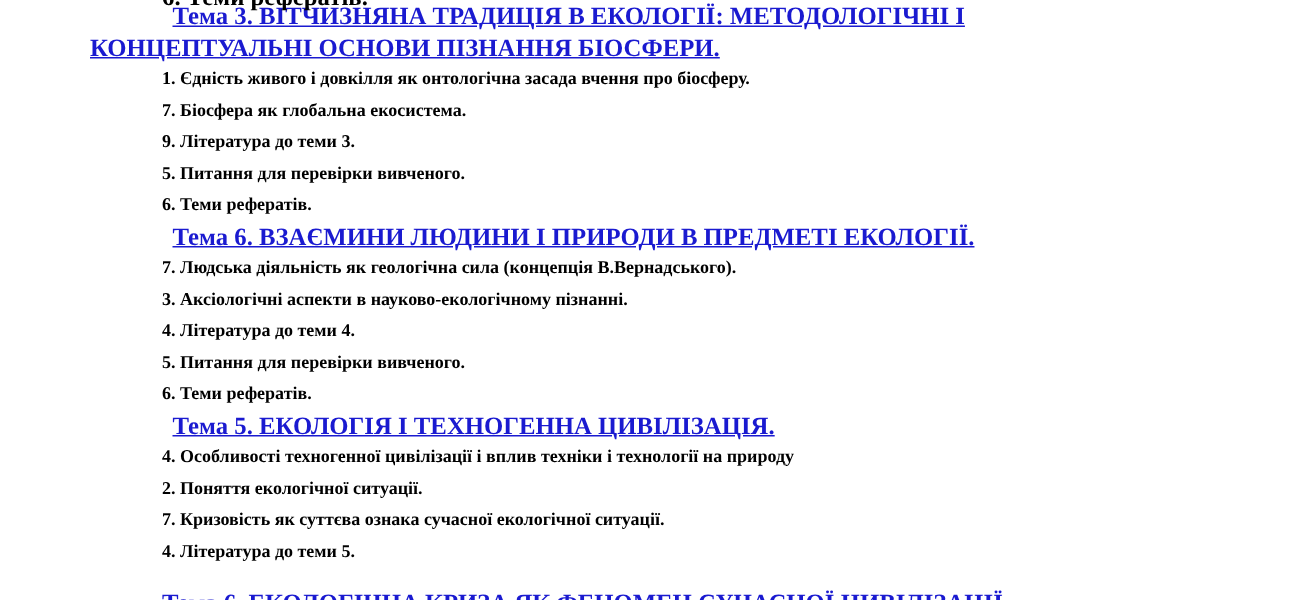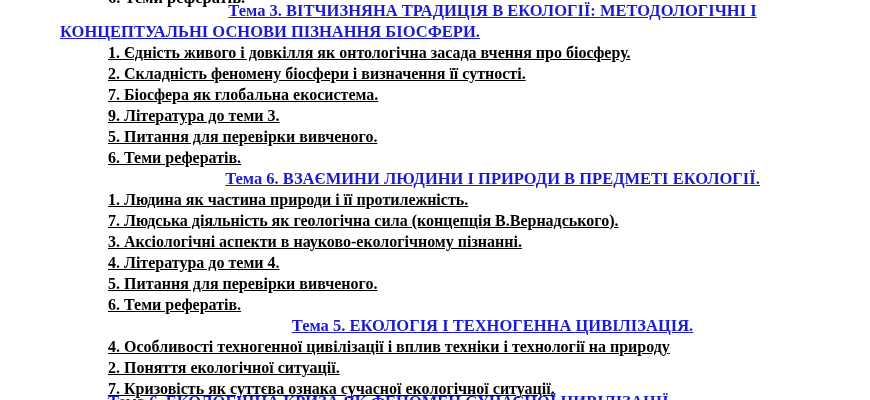--- a/index.html
+++ b/index.html
@@ -28,34 +28,32 @@
     color: #1a1ad0;
     font-weight: bold;
     font-size: 16.5px;
     line-height: 21px;
     text-decoration: underline;
     margin: 0;
     white-space: pre-wrap;
   }
   .topic-heading.indent {
     padding-left: 55px;
-    text-align: center;
   }
   .topic-heading.wrap {
     padding-left: 0px;
   }
   .item {
     color: #000000;
     font-weight: bold;
-    font-size: 16px;
+    font-size: 12px;
     line-height: 21px;
     margin: 0;
     padding-left: 48px;
     white-space: pre-wrap;
-    text-decoration: underline;
   }
   .clipped-top {
     position: absolute;
     top: -13px;
     left: 108px;
     color: #000000;
     font-weight: bold;
     font-size: 16.5px;
     line-height: 21px;
     white-space: pre-wrap;
@@ -81,30 +79,28 @@
 <div class="page">
 
   <div class="clipped-top">6. Теми рефератів.</div>
 
   <div class="content">
 
     <div class="block">
       <div class="topic-heading indent">Тема 3. ВІТЧИЗНЯНА ТРАДИЦІЯ В ЕКОЛОГІЇ: МЕТОДОЛОГІЧНІ І</div>
       <div class="topic-heading wrap">КОНЦЕПТУАЛЬНІ ОСНОВИ ПІЗНАННЯ БІОСФЕРИ.</div>
       <div class="item">1. Єдність живого і довкілля як онтологічна засада вчення про біосферу.</div>
-      <div class="item">2. Складність феномену біосфери і визначення її сутності.</div>
       <div class="item">7. Біосфера як глобальна екосистема.</div>
       <div class="item">9. Література до теми 3.</div>
       <div class="item">5. Питання для перевірки вивченого.</div>
       <div class="item">6. Теми рефератів.</div>
     </div>
 
     <div class="block">
       <div class="topic-heading indent">Тема 6. ВЗАЄМИНИ ЛЮДИНИ І ПРИРОДИ В ПРЕДМЕТІ ЕКОЛОГІЇ.</div>
-      <div class="item">1. Людина як частина природи і її протилежність.</div>
       <div class="item">7. Людська діяльність як геологічна сила (концепція В.Вернадського).</div>
       <div class="item">3. Аксіологічні аспекти в науково-екологічному пізнанні.</div>
       <div class="item">4. Література до теми 4.</div>
       <div class="item">5. Питання для перевірки вивченого.</div>
       <div class="item">6. Теми рефератів.</div>
     </div>
 
     <div class="block">
       <div class="topic-heading indent">Тема 5. ЕКОЛОГІЯ І ТЕХНОГЕННА ЦИВІЛІЗАЦІЯ.</div>
       <div class="item">4. Особливості техногенної цивілізації і вплив техніки і технології на природу</div>

